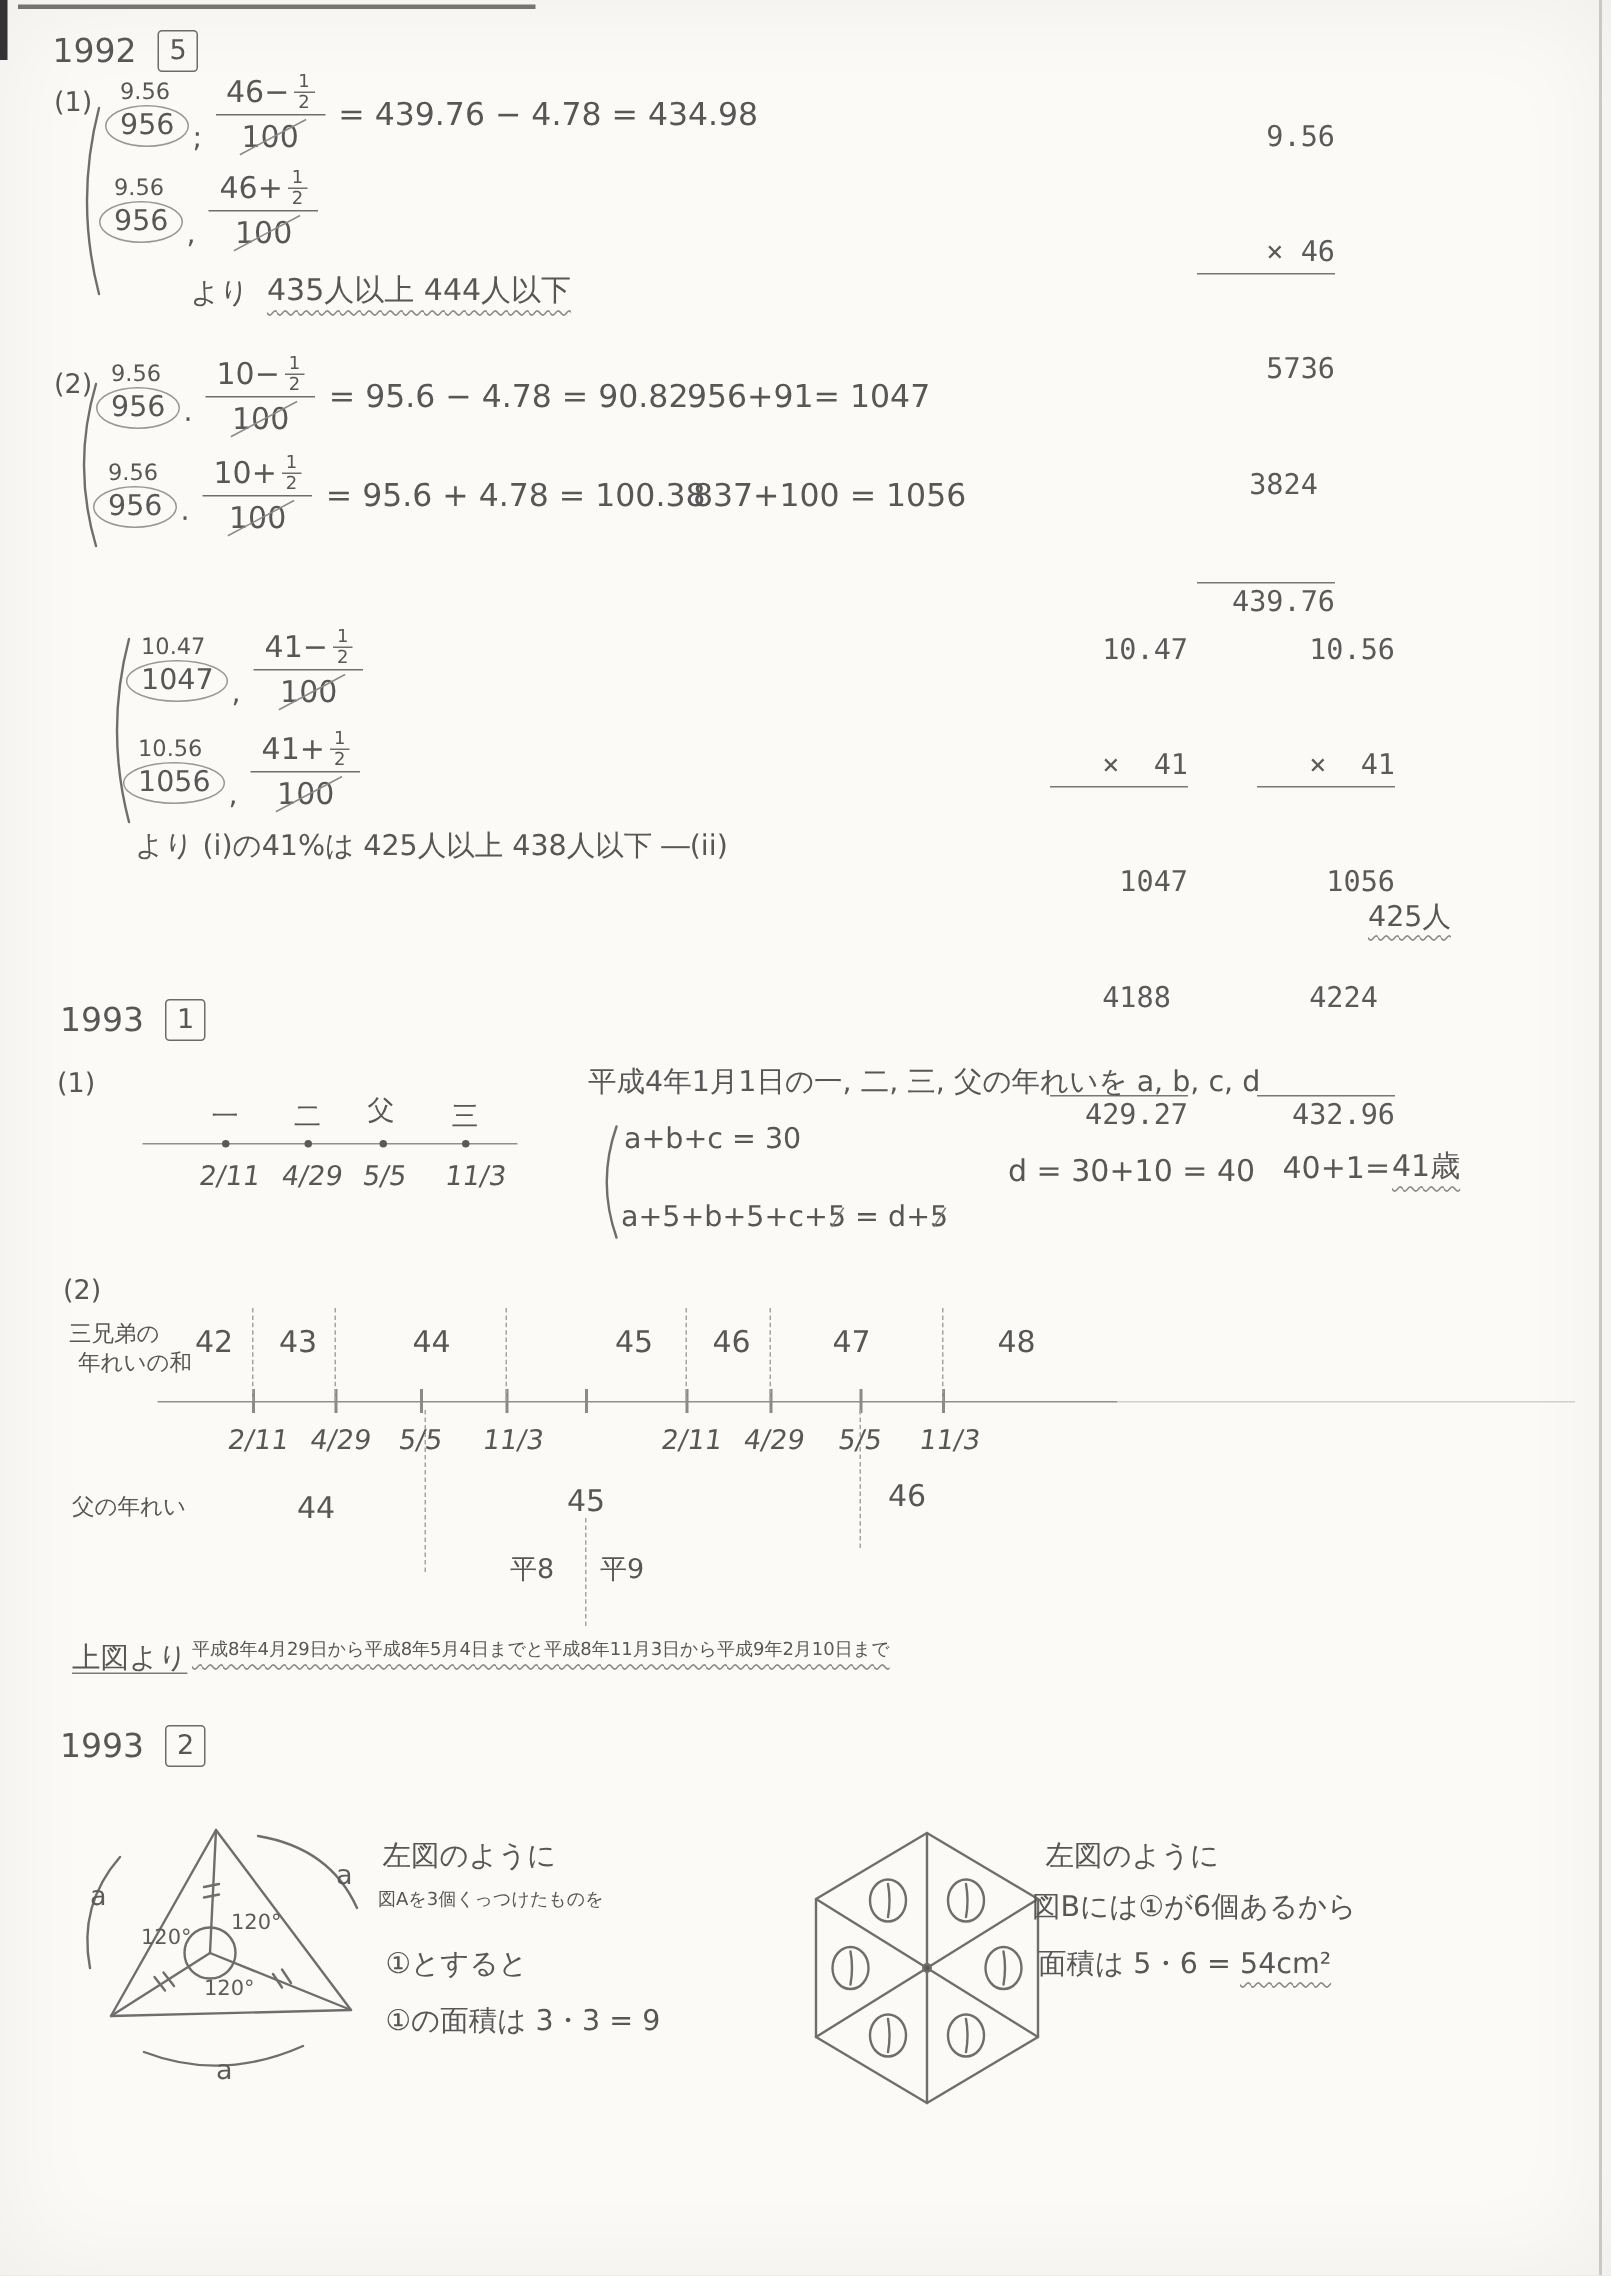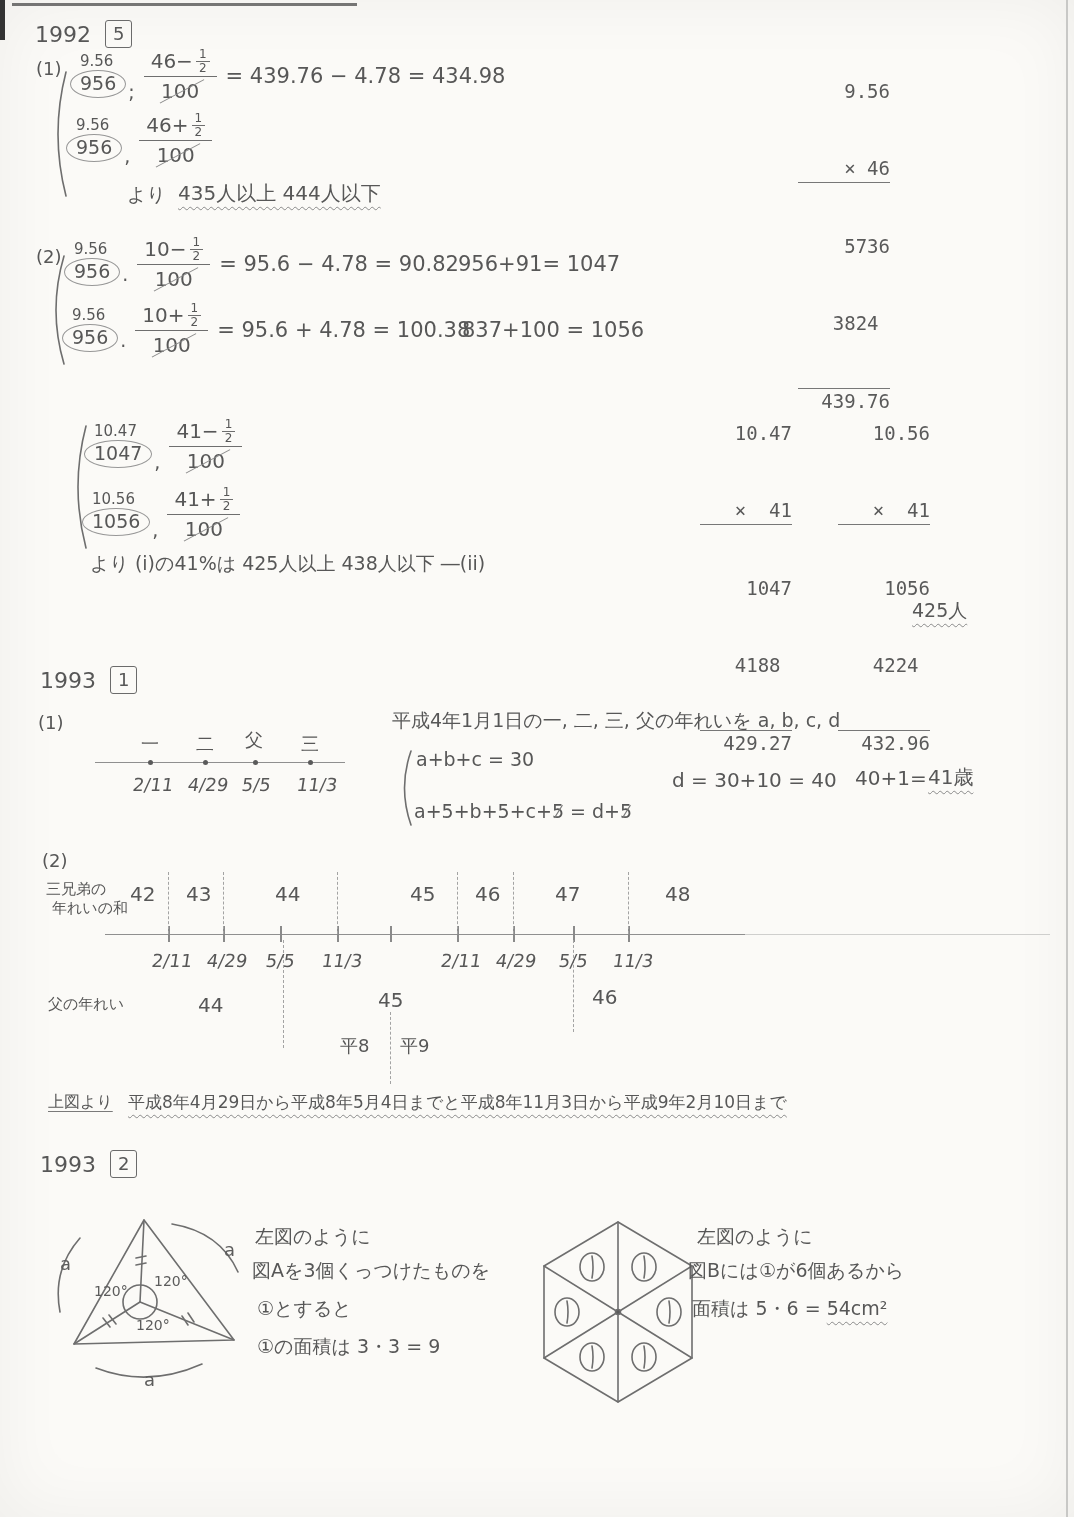--- a/index.html
+++ b/index.html
@@ -297,22 +297,22 @@
   <div class="t slant" style="left:559px;top:950px;font-size:18px;">5/5</div>
   <div class="t slant" style="left:613px;top:950px;font-size:18px;">11/3</div>
 
   <div class="t" style="left:48px;top:995px;font-size:15px;">父の年れい</div>
   <div class="t" style="left:198px;top:993px;font-size:20px;">44</div>
   <div class="t" style="left:378px;top:988px;font-size:20px;">45</div>
   <div class="t" style="left:592px;top:985px;font-size:20px;">46</div>
   <div class="t" style="left:340px;top:1034px;font-size:18px;">平8</div>
   <div class="t" style="left:400px;top:1034px;font-size:18px;">平9</div>
 
-  <div class="t uline" style="left:48px;top:1092px;font-size:16px;">上図より</div>
-  <div class="t wavy" style="left:128px;top:1091px;font-size:17px;">平成8年4月29日から平成8年5月4日までと平成8年11月3日から平成9年2月10日まで</div>
+  <div class="t uline" style="left:48px;top:1092px;font-size:19px;">上図より</div>
+  <div class="t wavy" style="left:128px;top:1091px;font-size:12px;">平成8年4月29日から平成8年5月4日までと平成8年11月3日から平成9年2月10日まで</div>
 
   <div class="hdr" style="left:40px;top:1150px;">
     <span>1993</span>
     <span class="qbox">2</span>
   </div>
 
   <svg style="left:52px;top:1210px;" width="220" height="190" viewBox="0 0 220 190">
     <path d="M92,10 L22,134 L182,130 Z"></path>
     <line x1="88" y1="92" x2="92" y2="10"></line>
     <line x1="88" y1="92" x2="22" y2="134"></line>
@@ -326,21 +326,21 @@
     <path d="M130,106 L136,115 M136,103 L142,112"></path>
     <path d="M8,102 Q0,60 28,28"></path>
     <path d="M120,14 Q168,22 186,62"></path>
     <path d="M44,158 Q96,178 150,154"></path>
     <text x="8" y="60" font-size="18">a</text>
     <text x="172" y="46" font-size="18">a</text>
     <text x="92" y="176" font-size="18">a</text>
   </svg>
 
   <div class="t" style="left:255px;top:1224px;font-size:19px;">左図のように</div>
-  <div class="t" style="left:252px;top:1258px;font-size:19px;">図Aを3個くっつけたものを</div>
+  <div class="t" style="left:252px;top:1258px;font-size:12px;">図Aを3個くっつけたものを</div>
   <div class="t" style="left:257px;top:1296px;font-size:19px;">①とすると</div>
   <div class="t" style="left:257px;top:1334px;font-size:19px;">①の面積は 3・3 = 9</div>
 
   <svg style="left:530px;top:1216px;" width="176" height="192" viewBox="0 0 176 192">
     <polygon points="88,6 14,50 14,142 88,186 162,142 162,50"></polygon>
     <line x1="88" y1="96" x2="88" y2="6"></line>
     <line x1="88" y1="96" x2="14" y2="50"></line>
     <line x1="88" y1="96" x2="14" y2="142"></line>
     <line x1="88" y1="96" x2="88" y2="186"></line>
     <line x1="88" y1="96" x2="162" y2="142"></line>

